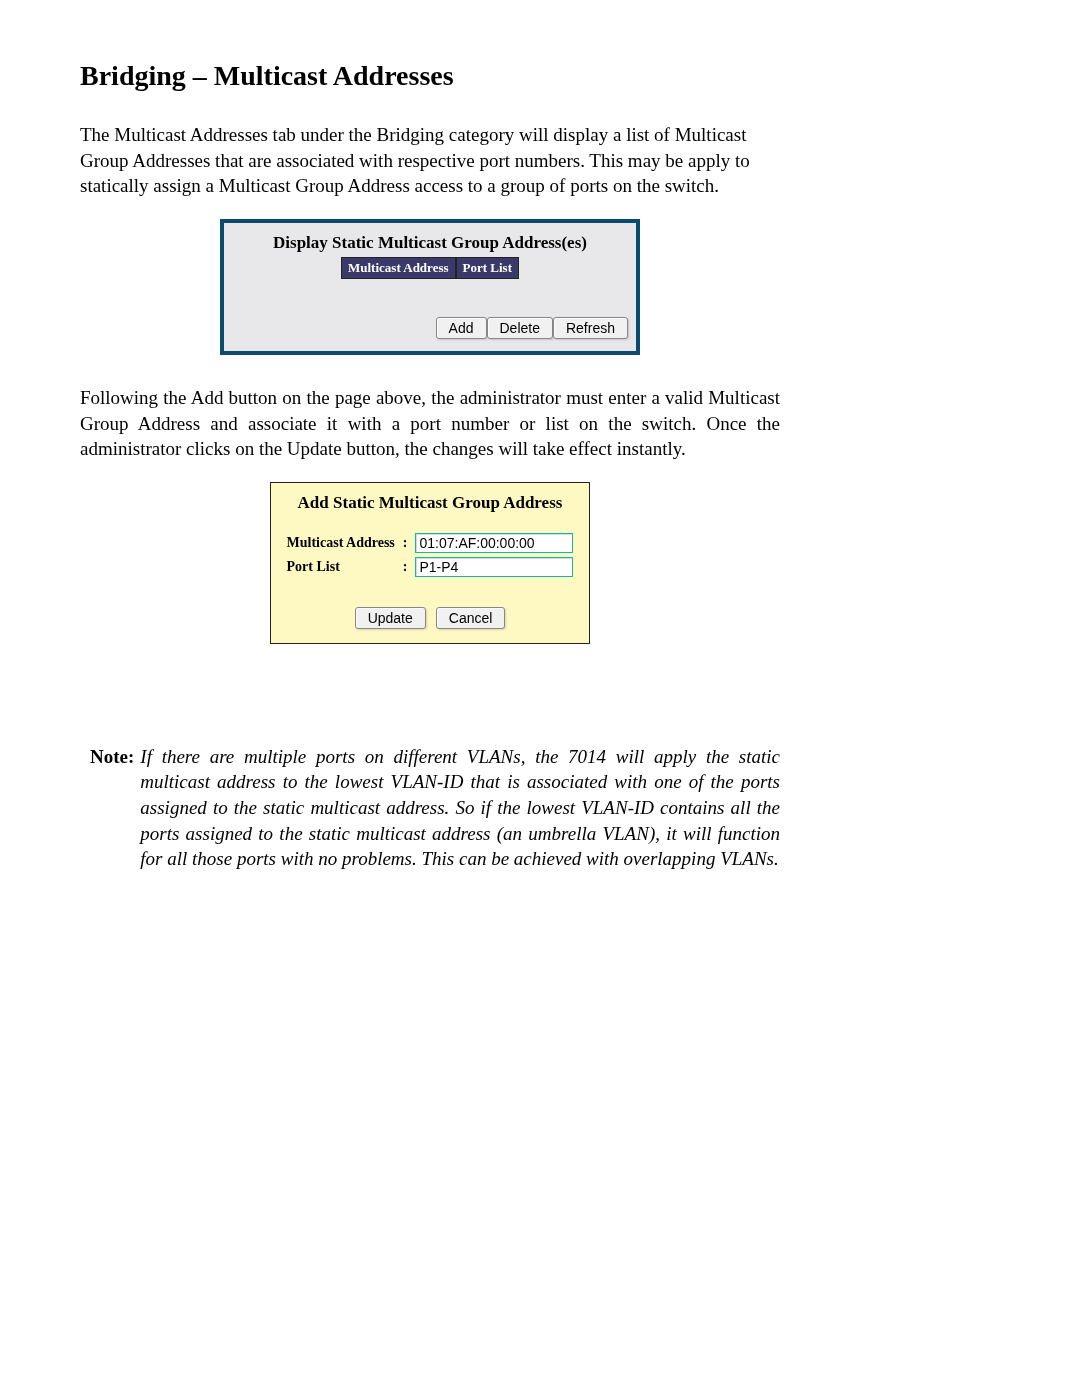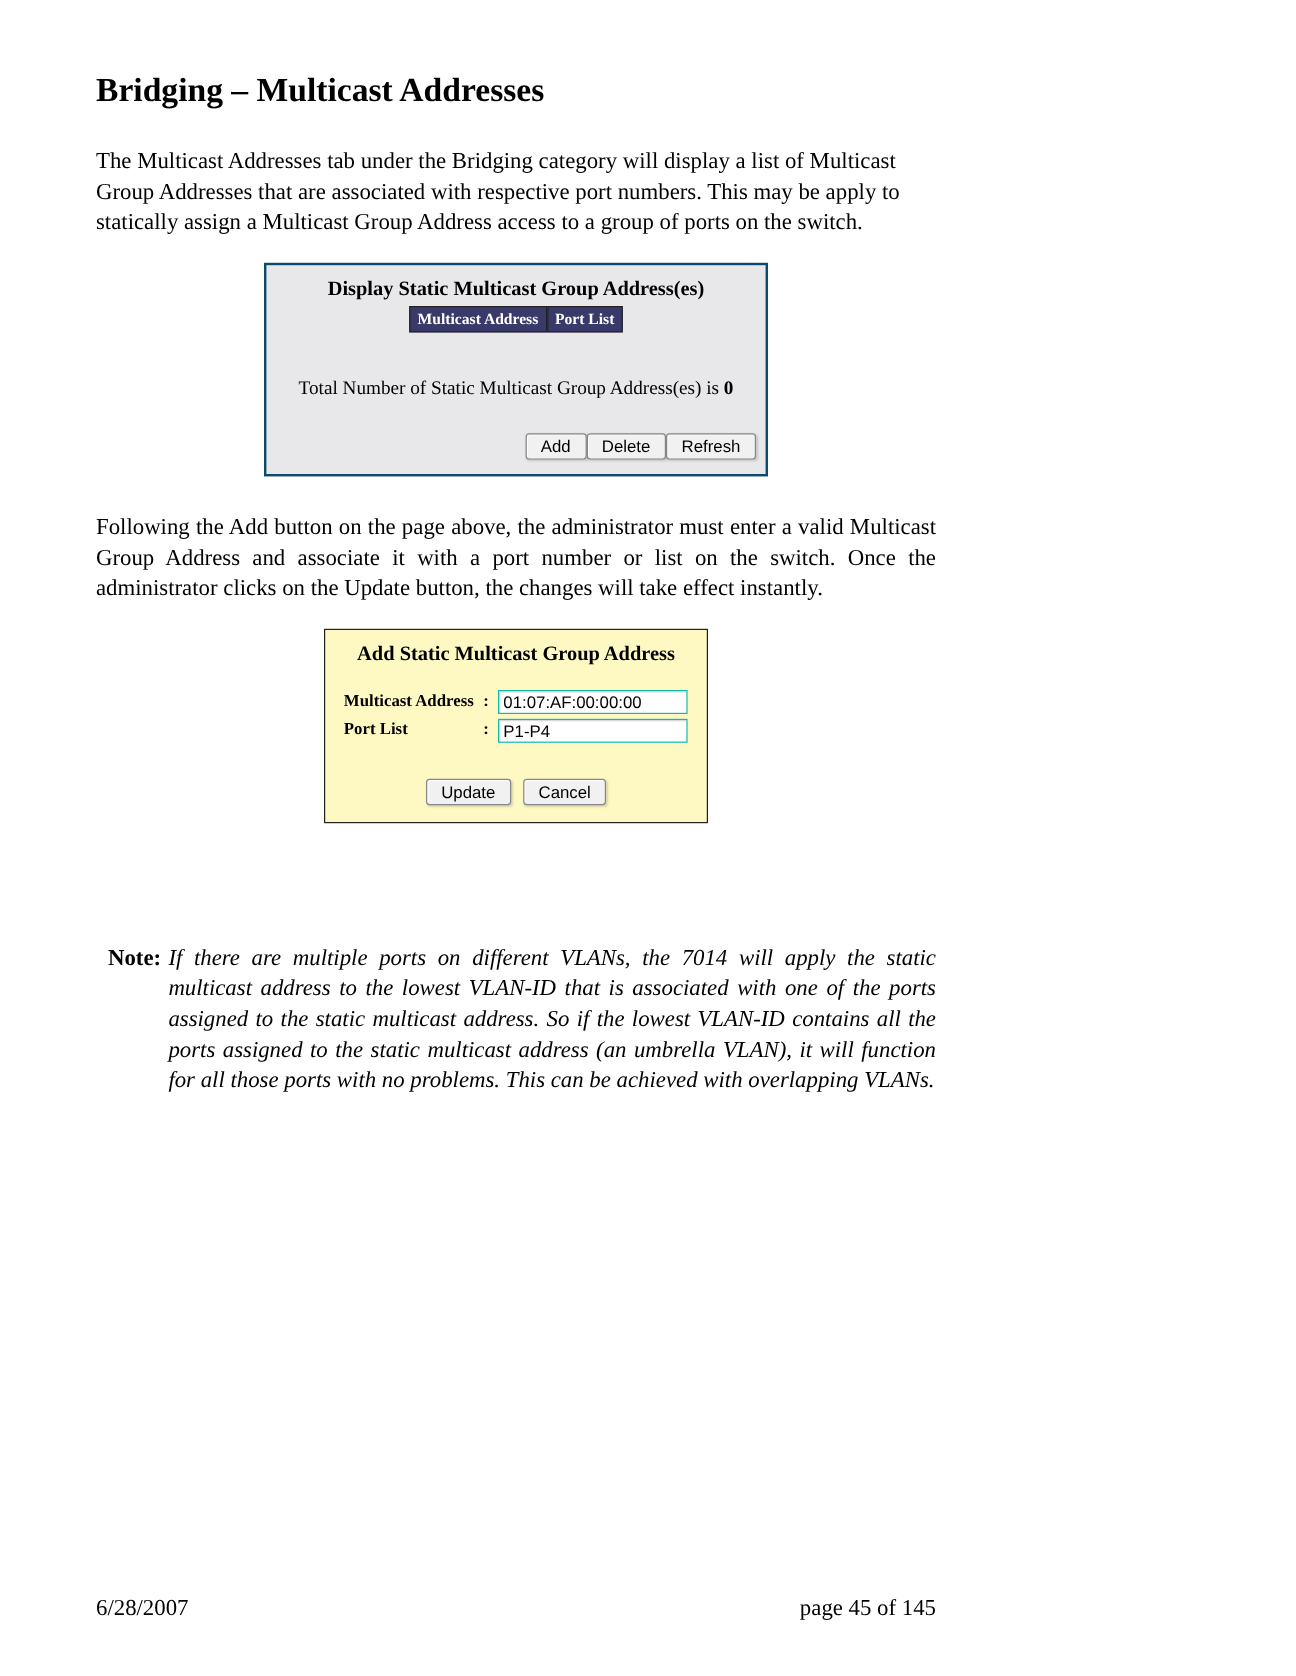--- a/index.html
+++ b/index.html
@@ -27,21 +27,21 @@
     margin: 0 0 20px 0;
   }
   p.justify {
     text-align: justify;
   }
 
   
   .panel1 {
     width: 420px;
     margin: 0 auto 30px auto;
-    border: 2px solid #0c4a6e;
+    border: 4px solid #0c4a6e;
     background: #e8e8ea;
     font-family: "Times New Roman", Times, serif;
     padding: 6px 8px 12px 8px;
     box-sizing: border-box;
   }
   .panel1 .title {
     font-size: 17px;
     font-weight: bold;
     text-align: center;
     margin-top: 4px;
@@ -160,23 +160,20 @@
 
   <h1 class="page-title">Bridging – Multicast Addresses</h1>
 
   <p class="body">The Multicast Addresses tab under the Bridging category will display a list of Multicast Group Addresses that are associated with respective port numbers.  This may be apply to statically assign a Multicast Group Address access to a group of ports on the switch.</p>
 
   <div class="panel1">
     <div class="title">Display Static Multicast Group Address(es)</div>
     <div class="header-row">
       <div class="hdr-cell">Multicast Address</div>
       <div class="hdr-cell">Port List</div>
-    </div>
-    <div class="total-line">
-      <span>Total Number of Static Multicast Group Address(es) is </span><b>0</b>
     </div>
     <div class="btn-row">
       <button class="win-btn">Add</button>
       <button class="win-btn">Delete</button>
       <button class="win-btn">Refresh</button>
     </div>
   </div>
 
   <p class="body justify">Following the Add button on the page above, the administrator must enter a valid Multicast Group Address and associate it with a port number or list on the switch.  Once the administrator clicks on the Update button, the changes will take effect instantly.</p>
 
@@ -200,18 +197,14 @@
       <button class="win-btn">Update</button>
       <button class="win-btn">Cancel</button>
     </div>
   </div>
 
   <div class="note-block">
     <div class="label">Note:</div>
     <div class="text">If there are multiple ports on different VLANs, the 7014 will apply the static multicast address to the lowest VLAN-ID that is associated with one of the ports assigned to the static multicast address.  So if the lowest VLAN-ID contains all the ports assigned to the static multicast address (an umbrella VLAN), it will function for all those ports with no problems.  This can be achieved with overlapping VLANs.</div>
   </div>
 
-  <div class="footer">
-    <span>6/28/2007</span>
-    <span>page 45 of 145</span>
-  </div>
 
 </div>
 
 </body></html>

